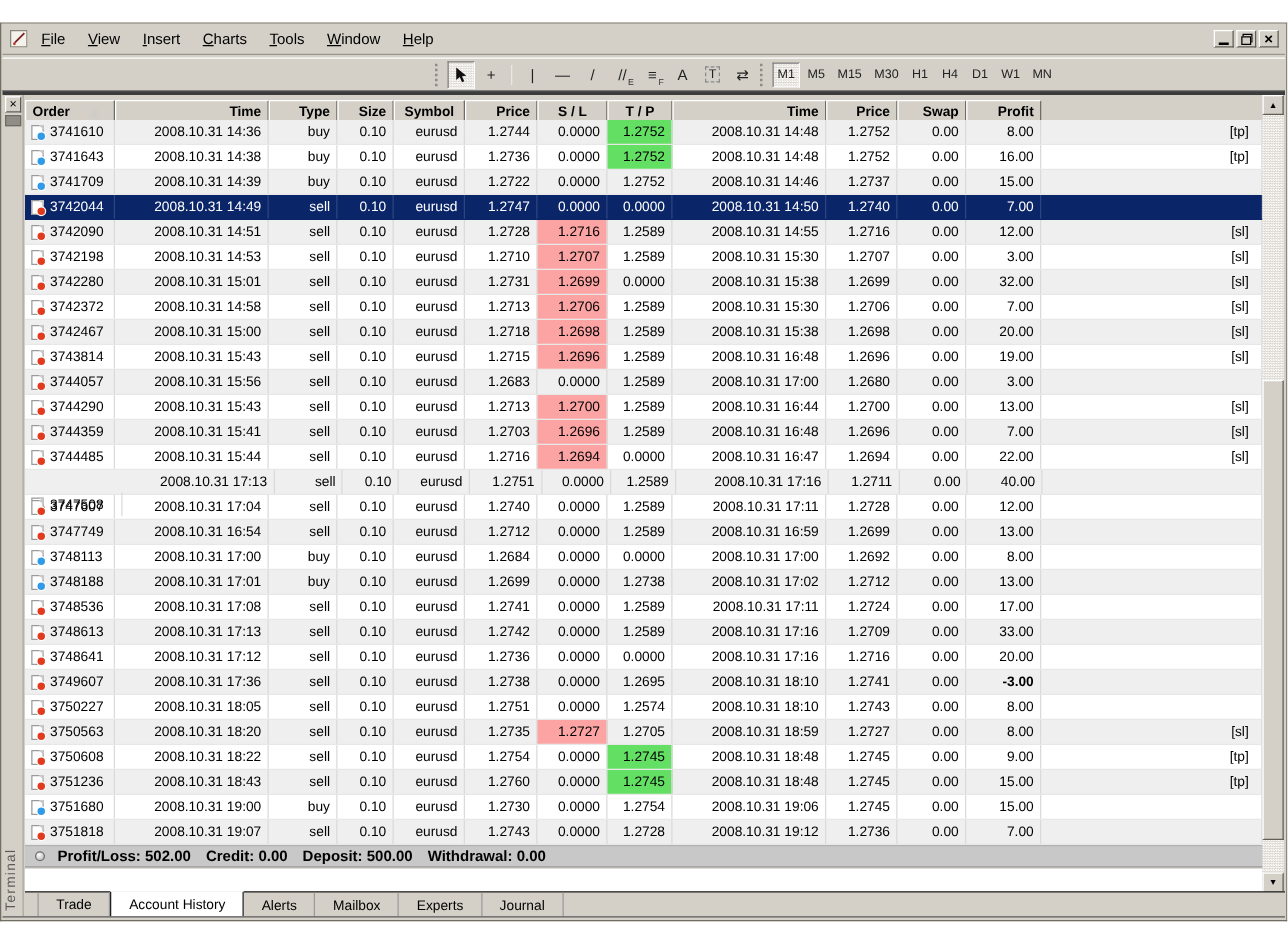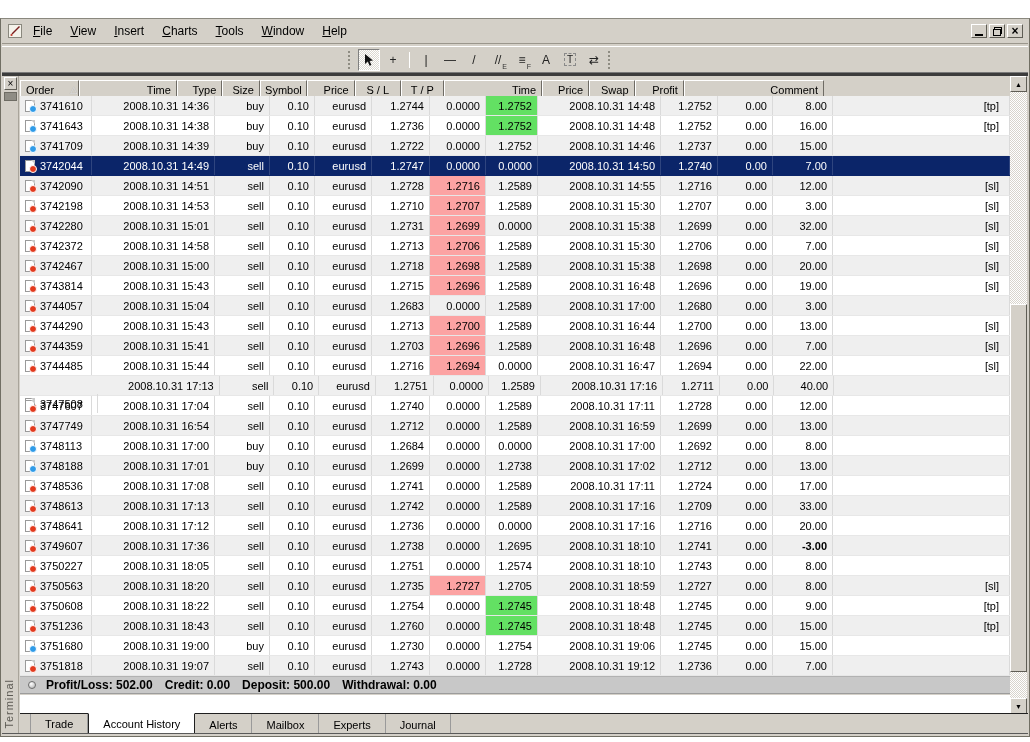--- a/index.html
+++ b/index.html
@@ -48,21 +48,21 @@
   .splitter{position:absolute;left:1px;top:53px;right:1px;height:4px;background:#3c3c3c;border-top:1px solid #7a7a7a;}
   
   .terminal{position:absolute;left:1px;top:57px;right:1px;bottom:0;background:var(--chrome);}
   .side-strip{position:absolute;left:0;top:0;width:17px;bottom:3px;background:var(--chrome);border-right:1px solid #a9a59b;}
   .strip-close{position:absolute;left:2px;top:1px;width:13px;height:13px;display:flex;align-items:center;justify-content:center;
                font-size:10px;line-height:10px;color:#000;border:1px solid;border-color:#fff #5f5d55 #5f5d55 #fff;background:var(--chrome);}
   .strip-grip{position:absolute;left:2px;top:16px;width:13px;height:9px;background:#8f8d85;border:1px solid #6e6c64;}
   .strip-caption{position:absolute;left:1px;bottom:4px;writing-mode:vertical-rl;transform:rotate(180deg);
                  font-size:11px;color:#5c5a54;letter-spacing:1px;}
   
-  .grid-header{position:absolute;left:18px;top:4px;width:804px;height:20px;display:flex;}
+  .grid-header{position:absolute;left:18px;top:4px;width:990px;height:20px;display:flex;font-weight:bold;}
   .hcell{height:20px;background:var(--chrome);border:1px solid;border-color:#fff #6e6b64 #6e6b64 #fff;
          font-size:11px;color:#000;display:flex;align-items:center;padding:0 5px;overflow:hidden;white-space:nowrap;}
   .hcell .sort{color:#e9e9e9;text-shadow:0 0 1px #8a8a8a;font-size:9px;margin-left:16px;}
   .grid-rows{position:absolute;left:18px;top:20px;width:990px;height:580px;background:#fff;overflow:hidden;}
   .row{display:flex;height:20px;border-bottom:1px solid #e7e7e7;background:#fff;}
   .row.alt{background:#efefef;}
   .row.sel{background:var(--sel);color:#fff;border-bottom-color:var(--sel);}
   .cell{height:100%;font-size:11px;display:flex;align-items:center;padding:0 5px;white-space:nowrap;overflow:hidden;
         border-right:1px solid #dadada;}
   .row.sel .cell{border-right-color:rgba(255,255,255,0.15);}
@@ -176,20 +176,31 @@
             <span>A</span>
           </span>
           <span class="tool">
             <span class="boxedT">T</span>
           </span>
           <span class="tool">
             <span>⇄</span>
           </span>
         </div>
       <div class="tb-grip"></div>
+      <div class="tb-group" id="tfs">
+          <span class="tf active">M1</span>
+          <span class="tf">M5</span>
+          <span class="tf">M15</span>
+          <span class="tf">M30</span>
+          <span class="tf">H1</span>
+          <span class="tf">H4</span>
+          <span class="tf">D1</span>
+          <span class="tf">W1</span>
+          <span class="tf">MN</span>
+        </div>
     </div>
 
     <div class="splitter"></div>
 
     <div class="terminal">
       <div class="side-strip">
         <span class="strip-close">×</span>
         <span class="strip-grip"></span>
         <span class="strip-caption">Terminal</span>
       </div>
@@ -225,23 +236,20 @@
           </div>
           <div class="hcell" style="width: 57px; justify-content: flex-end;">
             <span>Price</span>
           </div>
           <div class="hcell" style="width: 55px; justify-content: flex-end;">
             <span>Swap</span>
           </div>
           <div class="hcell" style="width: 60px; justify-content: flex-end;">
             <span>Profit</span>
           </div>
-          <div class="hcell" style="width: 177px; justify-content: flex-end;">
-            <span>Comment</span>
-          </div>
         </div>
       <div class="grid-rows" id="grows">
           <div class="row alt">
             <div class="cell left" style="width: 72px;">
               <span class="doc buy"></span>
               <span>3741610</span>
             </div>
             <div class="cell right" style="width: 123px;">2008.10.31 14:36</div>
             <div class="cell right" style="width: 55px;">buy</div>
             <div class="cell right" style="width: 45px;">0.10</div>
@@ -415,21 +423,21 @@
             <div class="cell right" style="width: 57px;">1.2696</div>
             <div class="cell right" style="width: 55px;">0.00</div>
             <div class="cell right" style="width: 60px;">19.00</div>
             <div class="cell right comment" style="width: 177px;">[sl]</div>
           </div>
           <div class="row alt">
             <div class="cell left" style="width: 72px;">
               <span class="doc sell"></span>
               <span>3744057</span>
             </div>
-            <div class="cell right" style="width: 123px;">2008.10.31 15:04</div>
+            <div class="cell right" style="width: 123px;">2008.10.31 15:56</div>
             <div class="cell right" style="width: 55px;">sell</div>
             <div class="cell right" style="width: 45px;">0.10</div>
             <div class="cell right" style="width: 57px;">eurusd</div>
             <div class="cell right" style="width: 58px;">1.2683</div>
             <div class="cell right" style="width: 56px;">0.0000</div>
             <div class="cell right" style="width: 52px;">1.2589</div>
             <div class="cell right" style="width: 123px;">2008.10.31 17:00</div>
             <div class="cell right" style="width: 57px;">1.2680</div>
             <div class="cell right" style="width: 55px;">0.00</div>
             <div class="cell right" style="width: 60px;">3.00</div>

